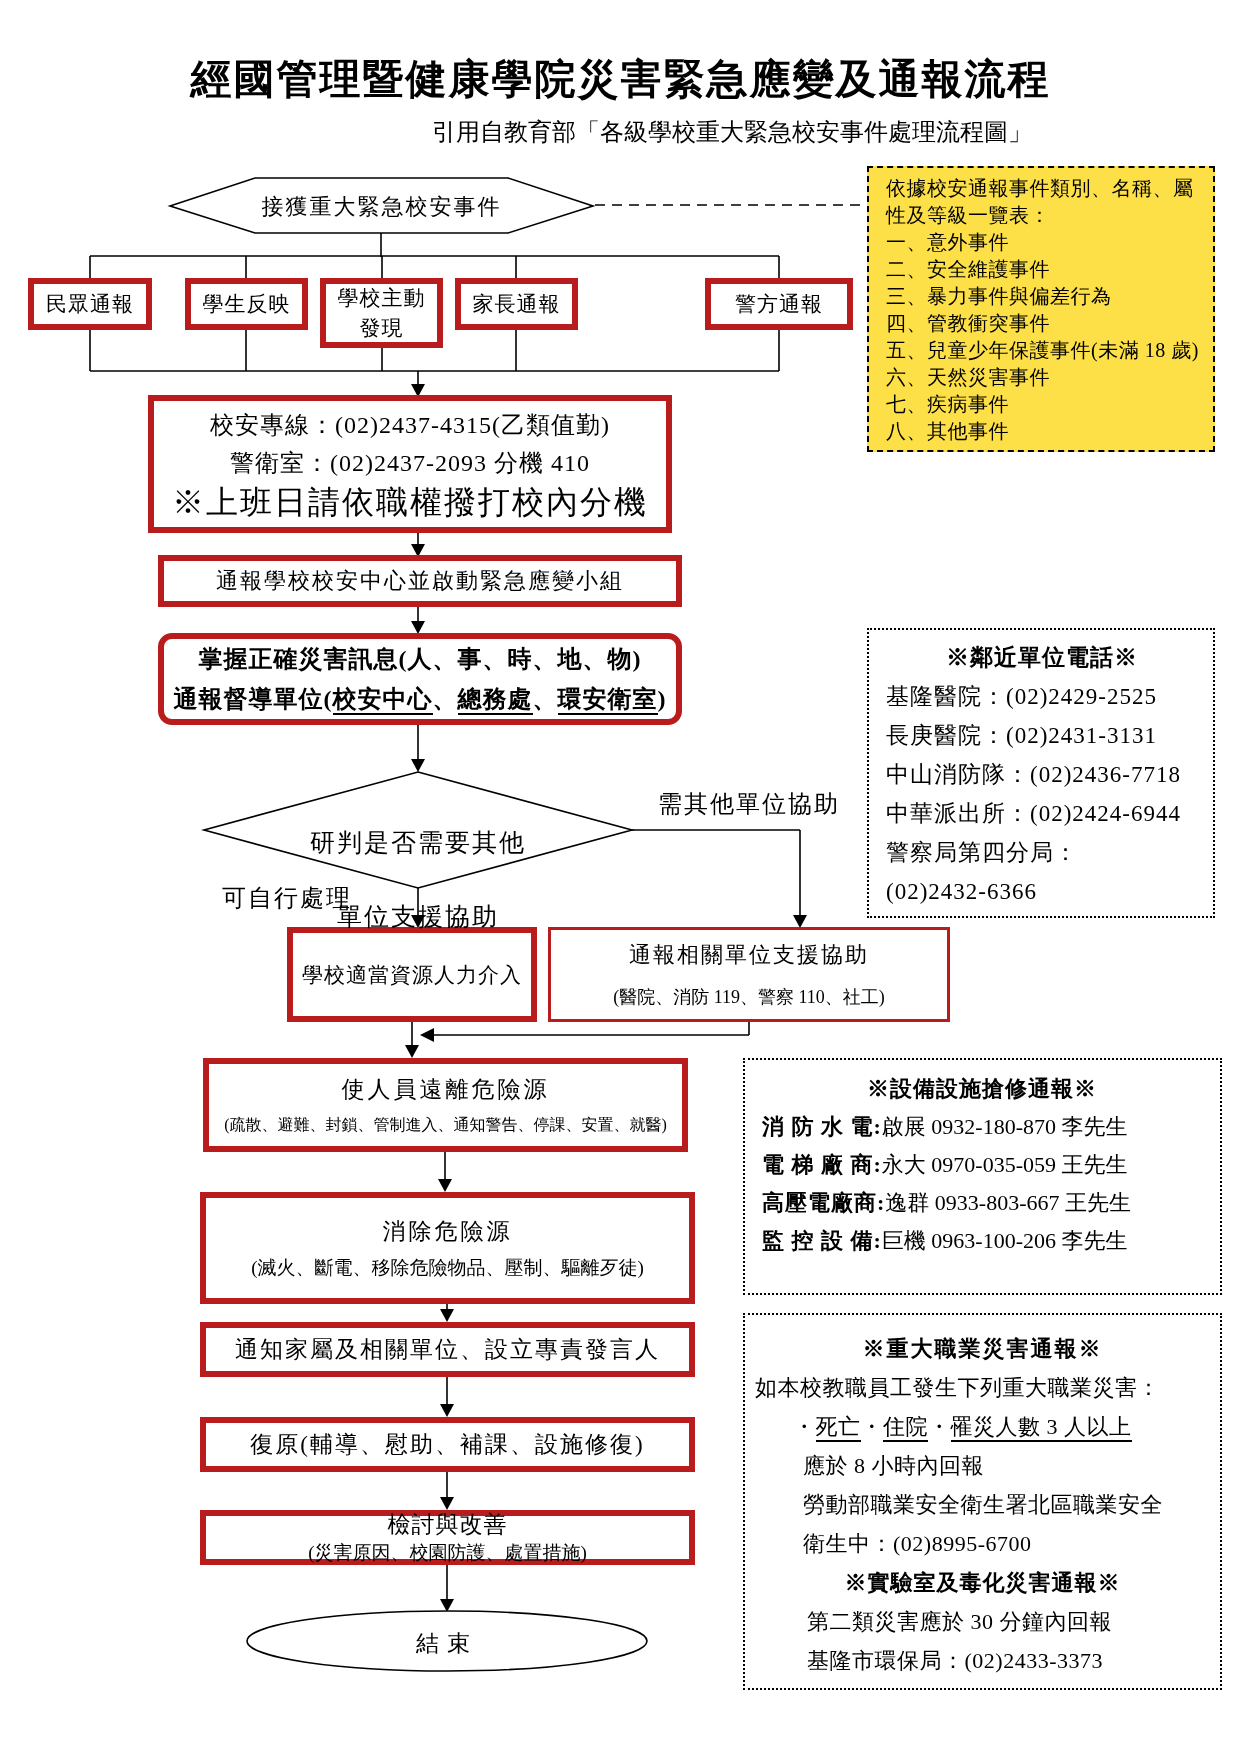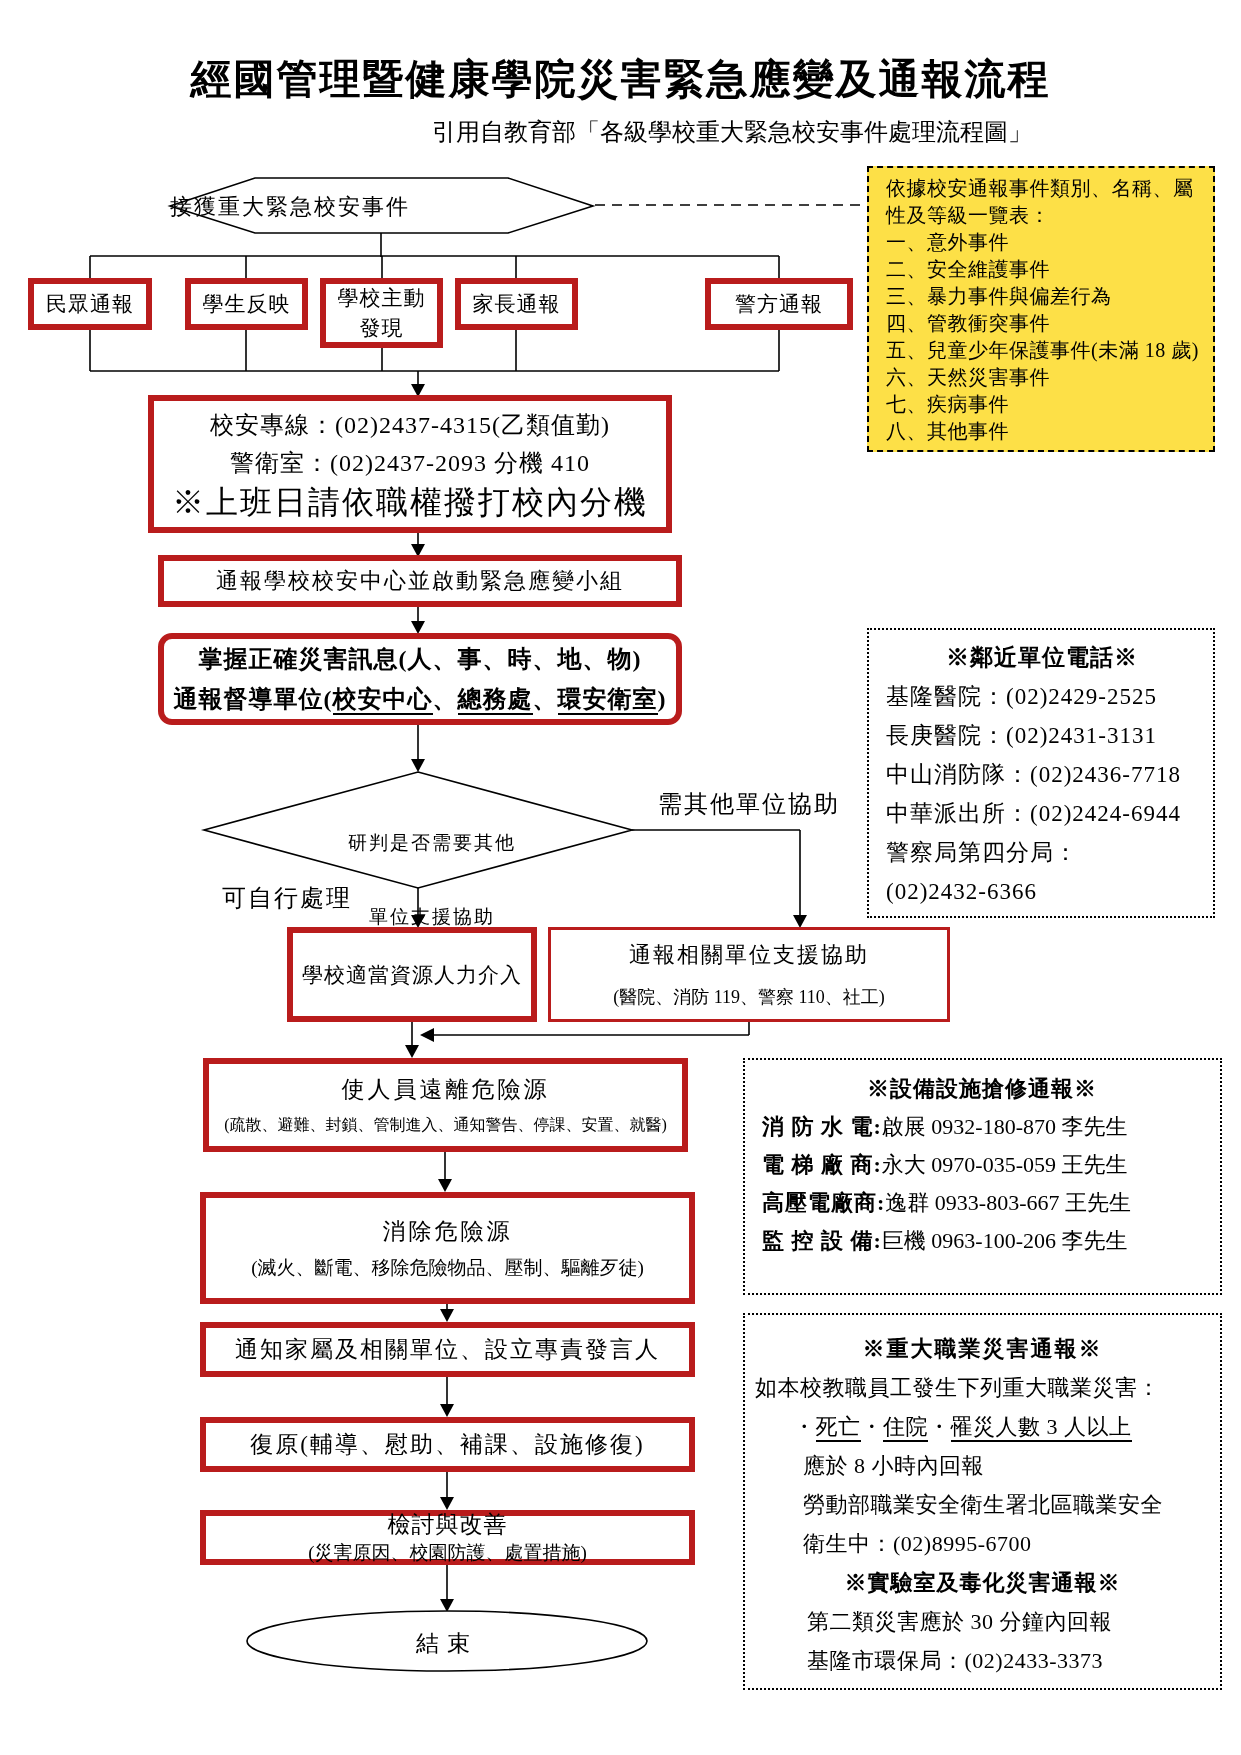--- a/index.html
+++ b/index.html
@@ -87,21 +87,21 @@
     <g stroke="#000" stroke-width="1.6" fill="#fff">
       <polygon points="170,206 255,178 508,178 593,206 508,233 255,233"></polygon>
       <polygon points="418,772 632,830 418,888 204,830"></polygon>
       <ellipse cx="447" cy="1641" rx="200" ry="30"></ellipse>
     </g>
   </svg>
 
   <div class="lbl" style="left:0;top:52px;width:1241px;text-align:center;font-size:41px;font-weight:600;letter-spacing:2px;">經國管理暨健康學院災害緊急應變及通報流程</div>
   <div class="lbl" style="left:408px;top:116px;width:648px;text-align:center;font-size:24px;">引用自教育部「各級學校重大緊急校安事件處理流程圖」</div>
 
-  <div class="lbl" style="left:170px;top:192px;width:423px;text-align:left;font-size:22px;letter-spacing:2px;">接獲重大緊急校安事件</div>
+  <div class="lbl" style="left:170px;top:192px;width:423px;text-align:center;font-size:22px;letter-spacing:2px;">接獲重大緊急校安事件</div>
 
   <div class="box src" style="left:28px;top:278px;width:124px;height:52px;">
     <span>民眾通報</span>
   </div>
   <div class="box src" style="left:185px;top:278px;width:123px;height:52px;">
     <span>學生反映</span>
   </div>
   <div class="box src" style="left:320px;top:278px;width:123px;height:70px;">
     <span>學校主動
 發現</span>
@@ -136,21 +136,21 @@
     <span>通報學校校安中心並啟動緊急應變小組</span>
   </div>
 
   <div class="box" style="left:158px;top:633px;width:524px;height:92px;border-radius:14px;">
     <div style="font-size:24px;font-weight:600;line-height:40px;letter-spacing:1px;">掌握正確災害訊息(人、事、時、地、物)</div>
     <div style="font-size:24px;font-weight:600;line-height:40px;letter-spacing:1px;">
       <span>通報督導單位(</span><span class="u">校安中心</span><span>、</span><span class="u">總務處</span><span>、</span><span class="u">環安衛室</span><span>)</span>
     </div>
   </div>
 
-  <div class="lbl" style="left:232px;top:787px;width:400px;text-align:center;font-size:19px;line-height:37px;letter-spacing:2px;">
+  <div class="lbl" style="left:218px;top:787px;width:400px;text-align:center;font-size:25px;line-height:37px;letter-spacing:2px;">
     <div>研判是否需要其他</div>
     <div>單位支援協助</div>
   </div>
   <div class="lbl" style="left:222px;top:882px;font-size:24px;letter-spacing:2px;">可自行處理</div>
   <div class="lbl" style="left:658px;top:788px;font-size:24px;letter-spacing:2px;">需其他單位協助</div>
 
   <div class="box" style="left:287px;top:927px;width:250px;height:95px;font-size:21px;letter-spacing:1px;">
     <span>學校適當資源人力介入</span>
   </div>
 

